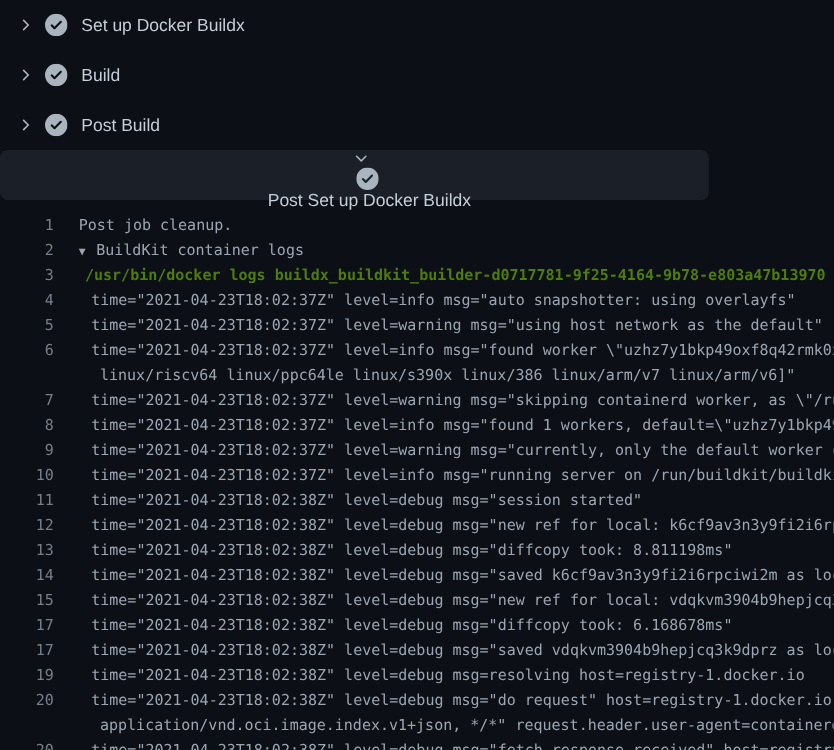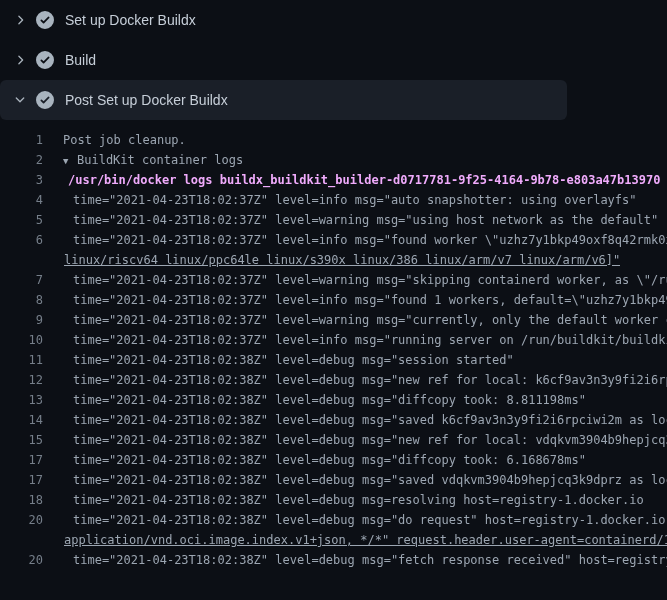--- a/index.html
+++ b/index.html
@@ -7,34 +7,34 @@
     width:667px;height:600px;overflow:hidden;
     background:#0c0f15;
     font-family:"Liberation Sans",sans-serif;
   }
   
   .steps{width:567px;}
   .step-row{
     display:flex;align-items:center;height:40px;
     padding-left:13px;box-sizing:border-box;cursor:pointer;
   }
-  .step-row.expanded{background:#1a1f28;border-radius:6px;}
+  .step-row.expanded{background:#1a1f28;border-radius:6px;flex-direction:column;}
   .chev{width:16px;flex:none;display:flex;align-items:center;justify-content:flex-start;}
   .chev svg{display:block;}
   .check{margin-left:7px;flex:none;width:18px;height:18px;}
   .step-label{margin-left:11px;font-size:14px;color:#c6ced8;}
   
   .log{padding-top:10px;font-family:"DejaVu Sans Mono",monospace;font-size:12px;}
   .row{display:flex;height:20px;line-height:20px;}
   .num{width:43px;flex:none;text-align:right;color:#767f8a;cursor:pointer;}
   .txt{margin-left:30px;white-space:pre;overflow:hidden;color:#9ca6b2;}
   .row.ind0 .txt{margin-left:20px;}
   .row.group .txt{margin-left:20px;cursor:pointer;}
-  .row.cmd .txt{margin-left:25px;color:#f0abfc;font-weight:bold;}
-  .row.cont .txt{margin-left:21px;text-decoration:underline;}
+  .row.cmd .txt{margin-left:25px;color:#4d7c0f;font-weight:bold;}
+  .row.cont .txt{margin-left:37px;}
   .tri{font-size:9px;display:inline-block;width:14px;color:#9ca6b2;}
 </style>
 </head>
 <body>
 
 <div class="steps" id="steps">
   <div class="step-row">
     <span class="chev">
         <svg width="14" height="14" viewBox="0 0 16 16">
           <path fill="#aab3bd" d="M6.22 3.22a.75.75 0 0 1 1.06 0l4.25 4.25a.75.75 0 0 1 0 1.06l-4.25 4.25a.75.75 0 0 1-1.06-1.06L9.94 8 6.22 4.28a.75.75 0 0 1 0-1.06Z"></path>
@@ -55,20 +55,33 @@
         </svg>
       </span>
     <span class="check">
       <svg width="18" height="18" viewBox="0 0 16 16">
         <path fill="#a9b4bf" fill-rule="evenodd" d="M8 16A8 8 0 1 1 8 0a8 8 0 0 1 0 16Zm3.78-9.72a.75.75 0 0 0-1.06-1.06L6.75 9.19 5.28 7.72a.75.75 0 0 0-1.06 1.06l2 2a.75.75 0 0 0 1.06 0l4.5-4.5Z"></path>
       </svg>
     </span>
     <span class="step-label">Build</span>
   </div>
 
+  <div class="step-row">
+    <span class="chev">
+        <svg width="14" height="14" viewBox="0 0 16 16">
+          <path fill="#aab3bd" d="M6.22 3.22a.75.75 0 0 1 1.06 0l4.25 4.25a.75.75 0 0 1 0 1.06l-4.25 4.25a.75.75 0 0 1-1.06-1.06L9.94 8 6.22 4.28a.75.75 0 0 1 0-1.06Z"></path>
+        </svg>
+      </span>
+    <span class="check">
+      <svg width="18" height="18" viewBox="0 0 16 16">
+        <path fill="#a9b4bf" fill-rule="evenodd" d="M8 16A8 8 0 1 1 8 0a8 8 0 0 1 0 16Zm3.78-9.72a.75.75 0 0 0-1.06-1.06L6.75 9.19 5.28 7.72a.75.75 0 0 0-1.06 1.06l2 2a.75.75 0 0 0 1.06 0l4.5-4.5Z"></path>
+      </svg>
+    </span>
+    <span class="step-label">Post Build</span>
+  </div>
 
   <div class="step-row expanded">
     <span class="chev">
         <svg width="14" height="14" viewBox="0 0 16 16">
           <path fill="#aab3bd" d="M12.78 5.22a.75.75 0 0 1 0 1.06l-4.25 4.25a.75.75 0 0 1-1.06 0L3.22 6.28a.75.75 0 0 1 1.06-1.06L8 8.94l3.72-3.72a.75.75 0 0 1 1.06 0Z"></path>
         </svg>
       </span>
     <span class="check">
       <svg width="18" height="18" viewBox="0 0 16 16">
         <path fill="#a9b4bf" fill-rule="evenodd" d="M8 16A8 8 0 1 1 8 0a8 8 0 0 1 0 16Zm3.78-9.72a.75.75 0 0 0-1.06-1.06L6.75 9.19 5.28 7.72a.75.75 0 0 0-1.06 1.06l2 2a.75.75 0 0 0 1.06 0l4.5-4.5Z"></path>
@@ -162,21 +175,21 @@
     <span class="num">17</span>
     <span class="txt">time="2021-04-23T18:02:38Z" level=debug msg="diffcopy took: 6.168678ms"</span>
   </div>
 
   <div class="row ind2">
     <span class="num">17</span>
     <span class="txt">time="2021-04-23T18:02:38Z" level=debug msg="saved vdqkvm3904b9hepjcq3k9dprz as loca</span>
   </div>
 
   <div class="row ind2">
-    <span class="num">18</span>
+    <span class="num">19</span>
     <span class="txt">time="2021-04-23T18:02:38Z" level=debug msg=resolving host=registry-1.docker.io</span>
   </div>
 
   <div class="row ind2">
     <span class="num">20</span>
     <span class="txt">time="2021-04-23T18:02:38Z" level=debug msg="do request" host=registry-1.docker.io r</span>
   </div>
 
   <div class="row cont">
     <span class="num"></span>

